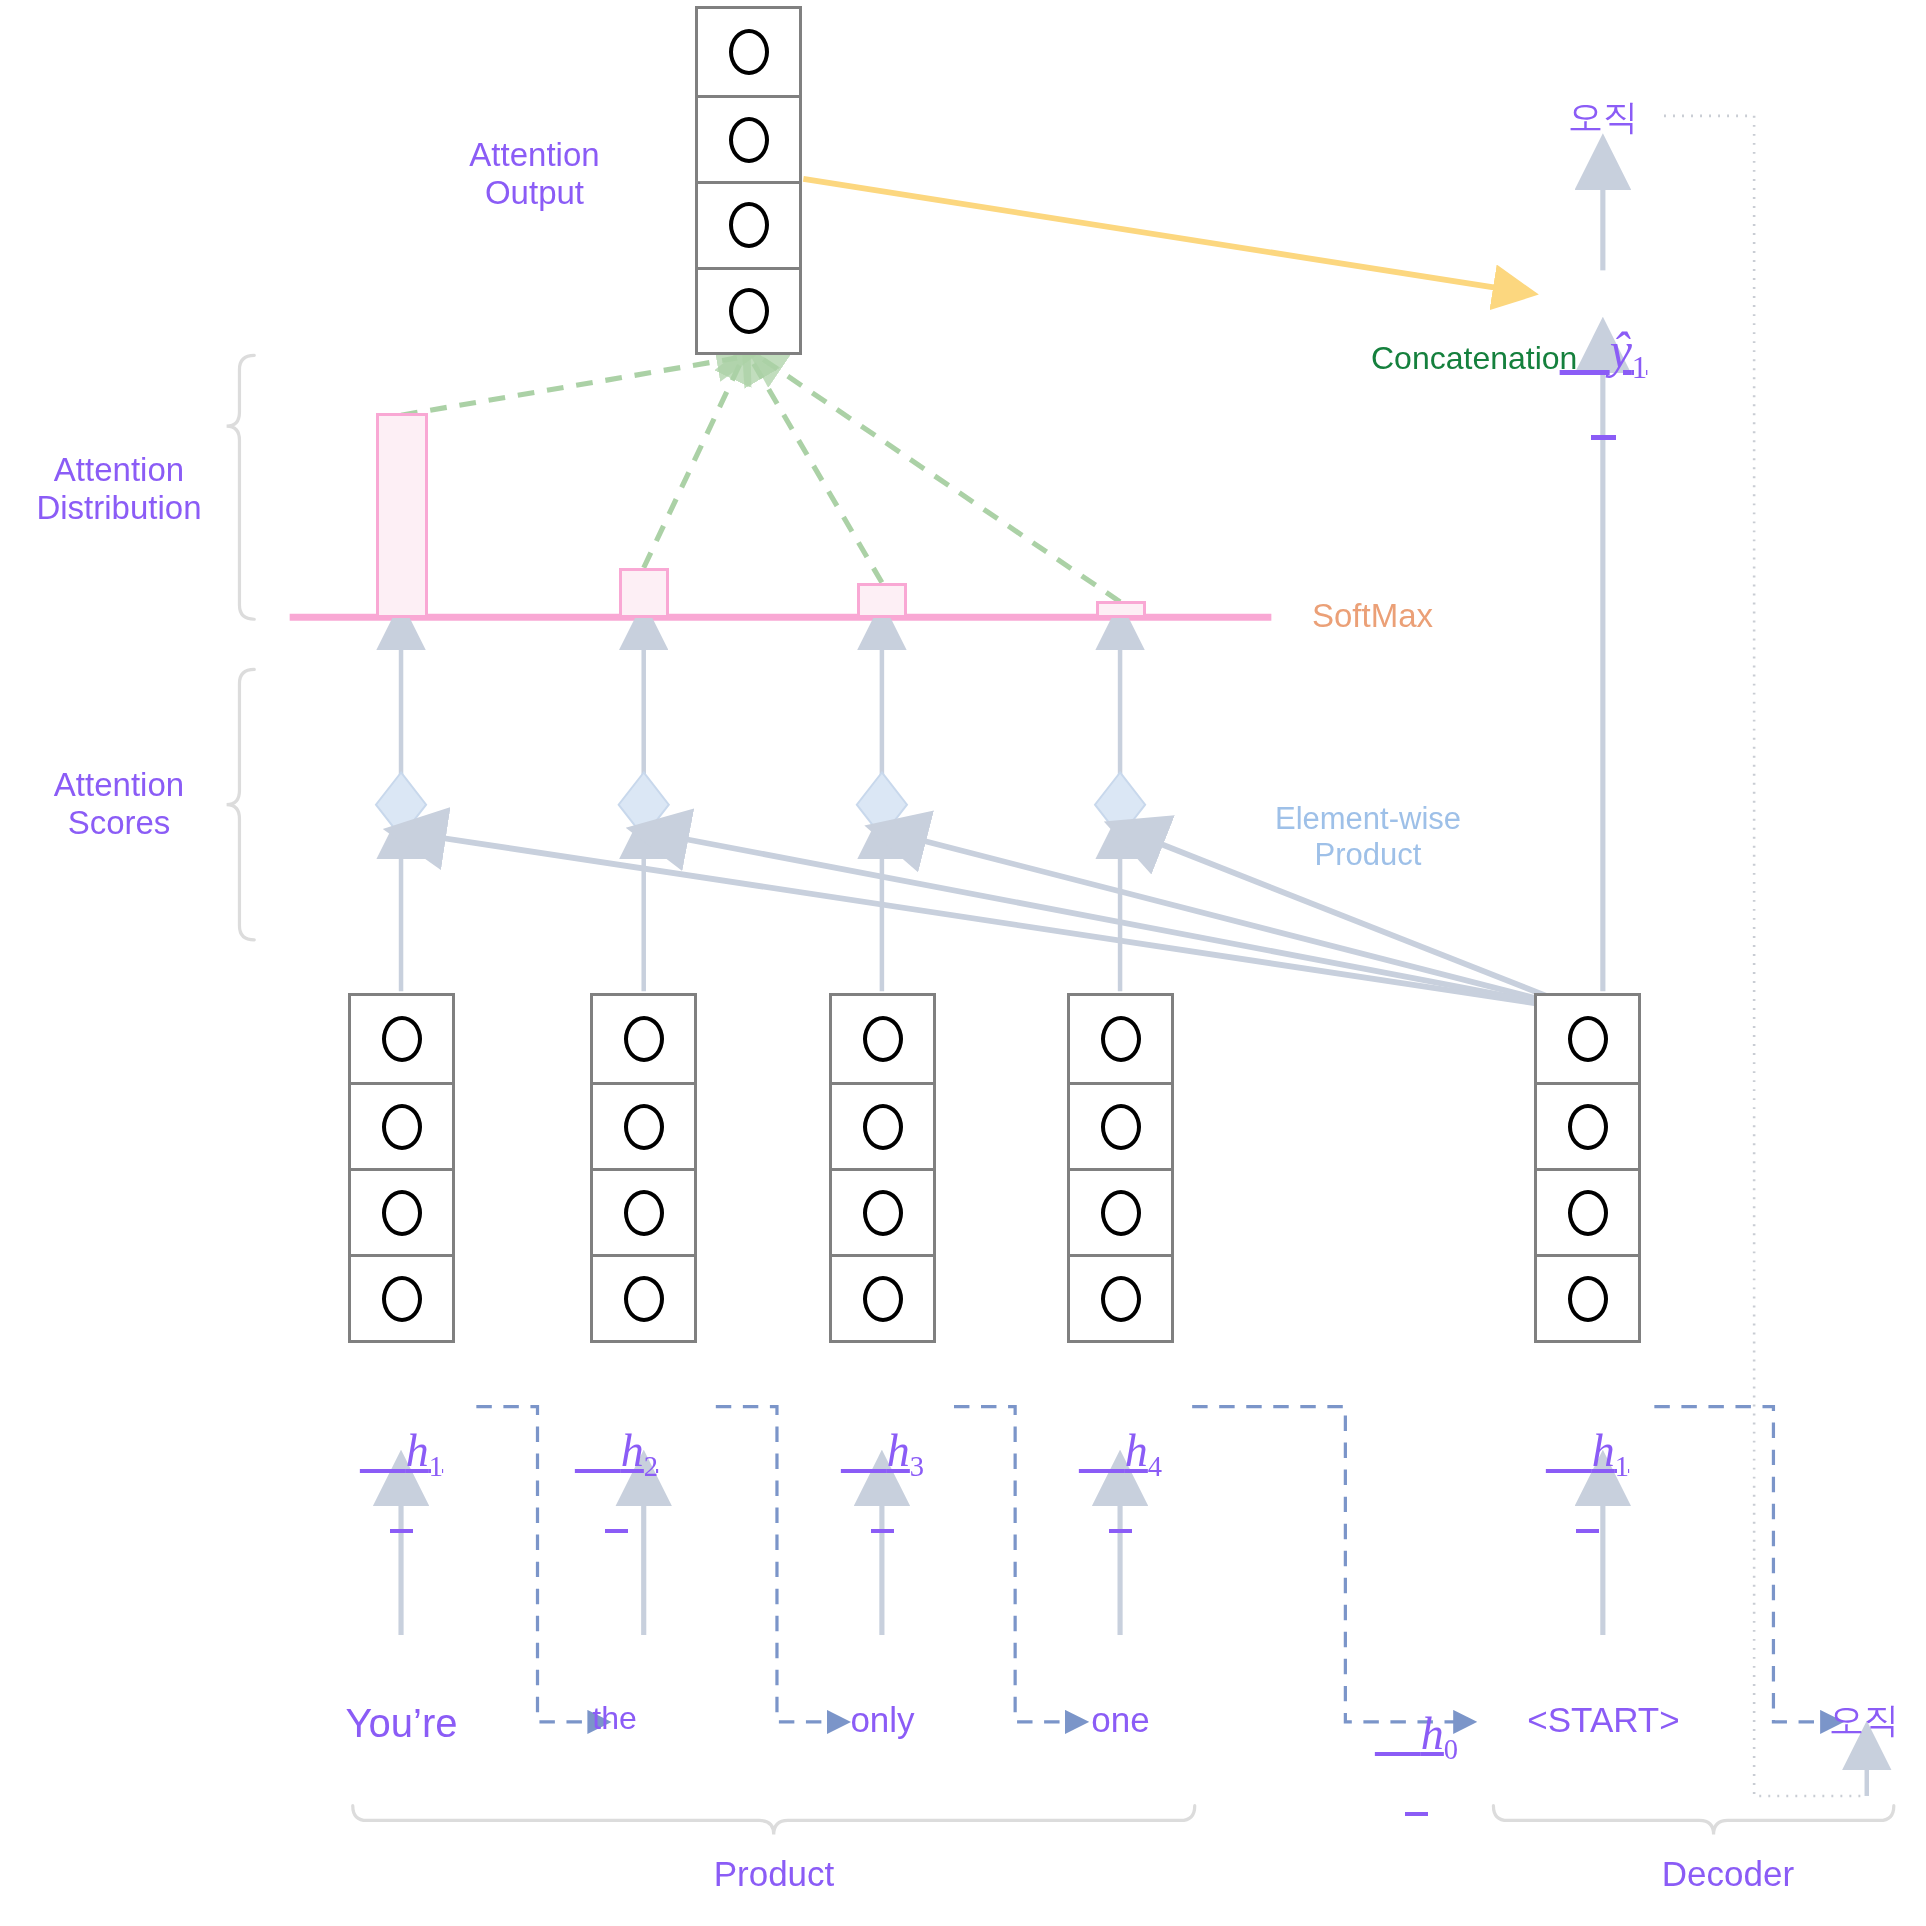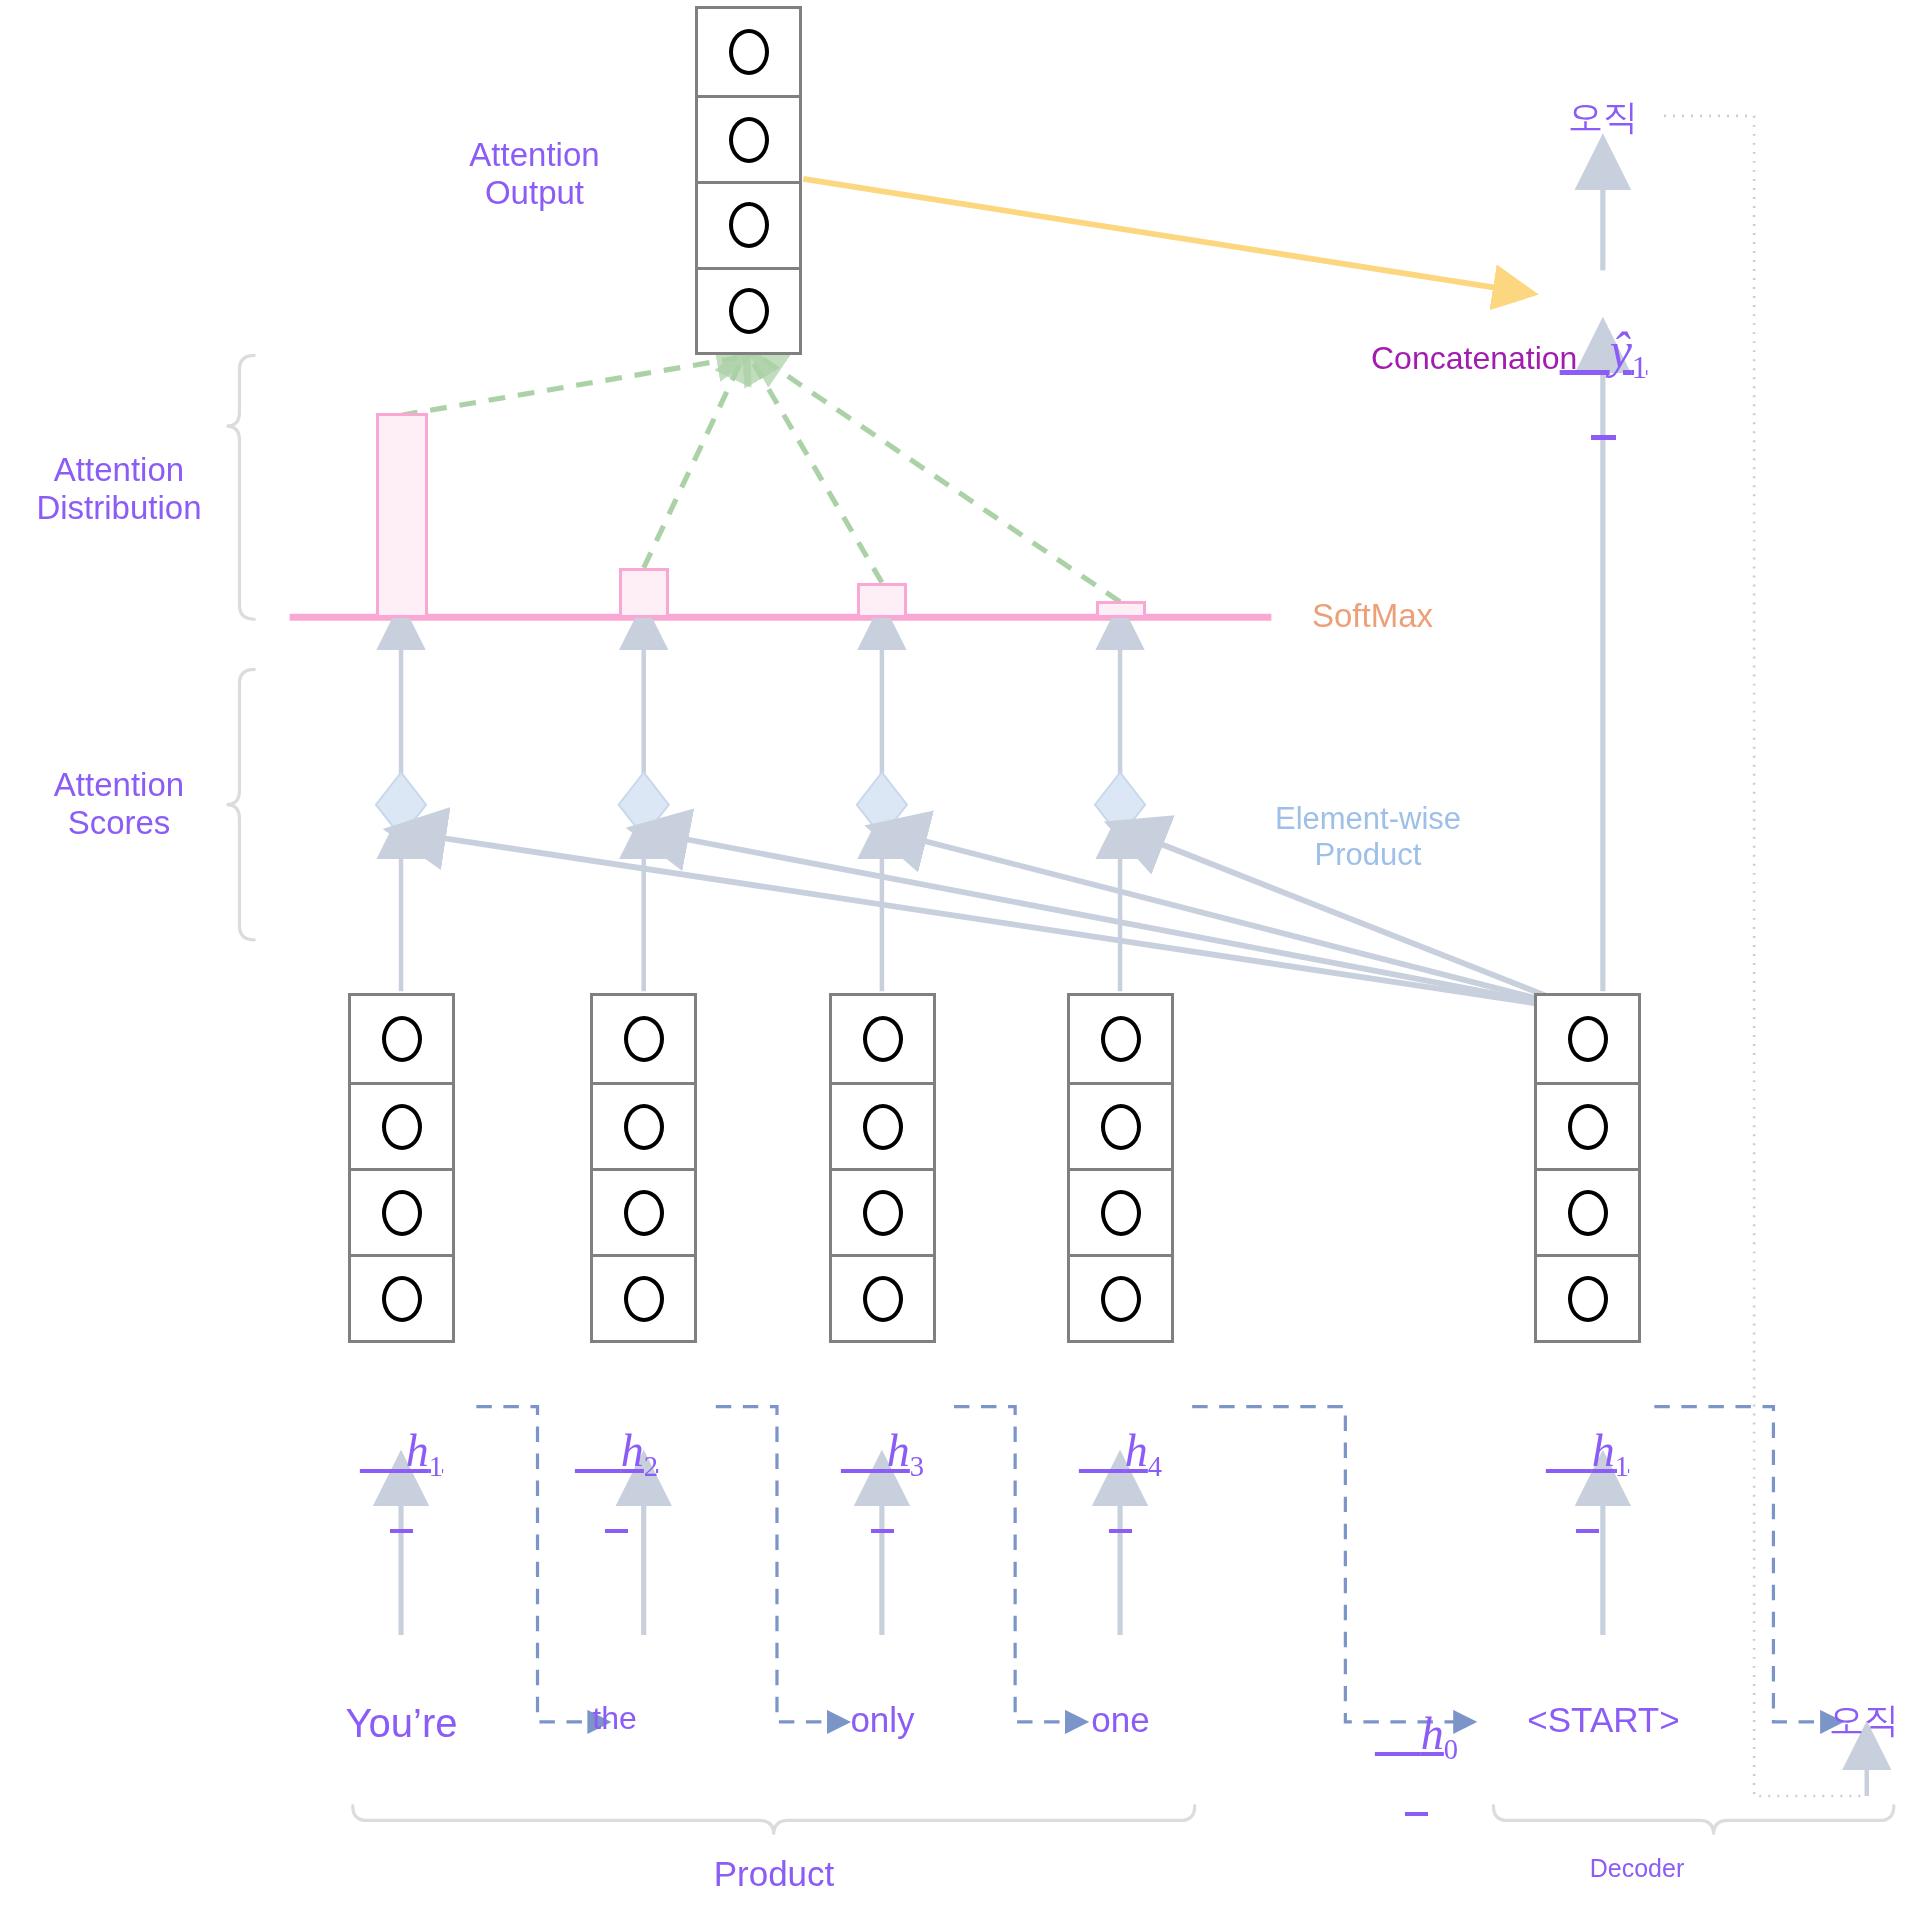--- a/index.html
+++ b/index.html
@@ -152,21 +152,21 @@
 
   <div class="lbl center" style="left:13px;top:451px;width:212px;font-size:33px;">Attention<br>Distribution</div>
 
   <div class="lbl center" style="left:13px;top:766px;width:212px;font-size:33px;">Attention<br>Scores</div>
 
 
   <div class="lbl" style="left:1312px;top:597px;font-size:33px;color:#eba077;">SoftMax</div>
 
   <div class="lbl center" style="left:1252px;top:801px;width:232px;font-size:31px;color:#9ec0e8;">Element-wise<br>Product</div>
 
-  <div class="lbl" style="left:1371px;top:340px;font-size:32px;color:#a21caf;">Concatenation</div>
+  <div class="lbl" style="left:1371px;top:340px;font-size:32px;color:#15803d;">Concatenation</div>
 
   <div class="vecbox" style="left:348px;top:993px;width:107px;height:350px;">
     <div class="cell" style="height:25%;">
         <div class="oval"></div>
       </div>
     <div class="cell" style="height:25%;">
         <div class="oval"></div>
       </div>
     <div class="cell" style="height:25%;">
         <div class="oval"></div>
@@ -259,16 +259,16 @@
 
   <div class="lbl center" style="left:1481px;top:1700px;width:245px;font-size:35px;">&lt;START&gt;</div>
   <div class="lbl center" style="left:1803px;top:1700px;width:122px;font-size:35px;">오직</div>
 
   <div class="lbl center mathit" style="left:1539px;top:263px;width:129px;font-size:50px;">
     <span>ŷ</span><span class="sub">1</span>
   </div>
   <div class="lbl center" style="left:1542px;top:97px;width:122px;font-size:35px;">오직</div>
 
   <div class="lbl center" style="left:645px;top:1854px;width:258px;font-size:35px;">Product</div>
-  <div class="lbl center" style="left:1508px;top:1854px;width:258px;font-size:25px;">Decoder</div>
+  <div class="lbl center" style="left:1599px;top:1854px;width:258px;font-size:35px;">Decoder</div>
 
 </div>
 
 
 </body></html>

